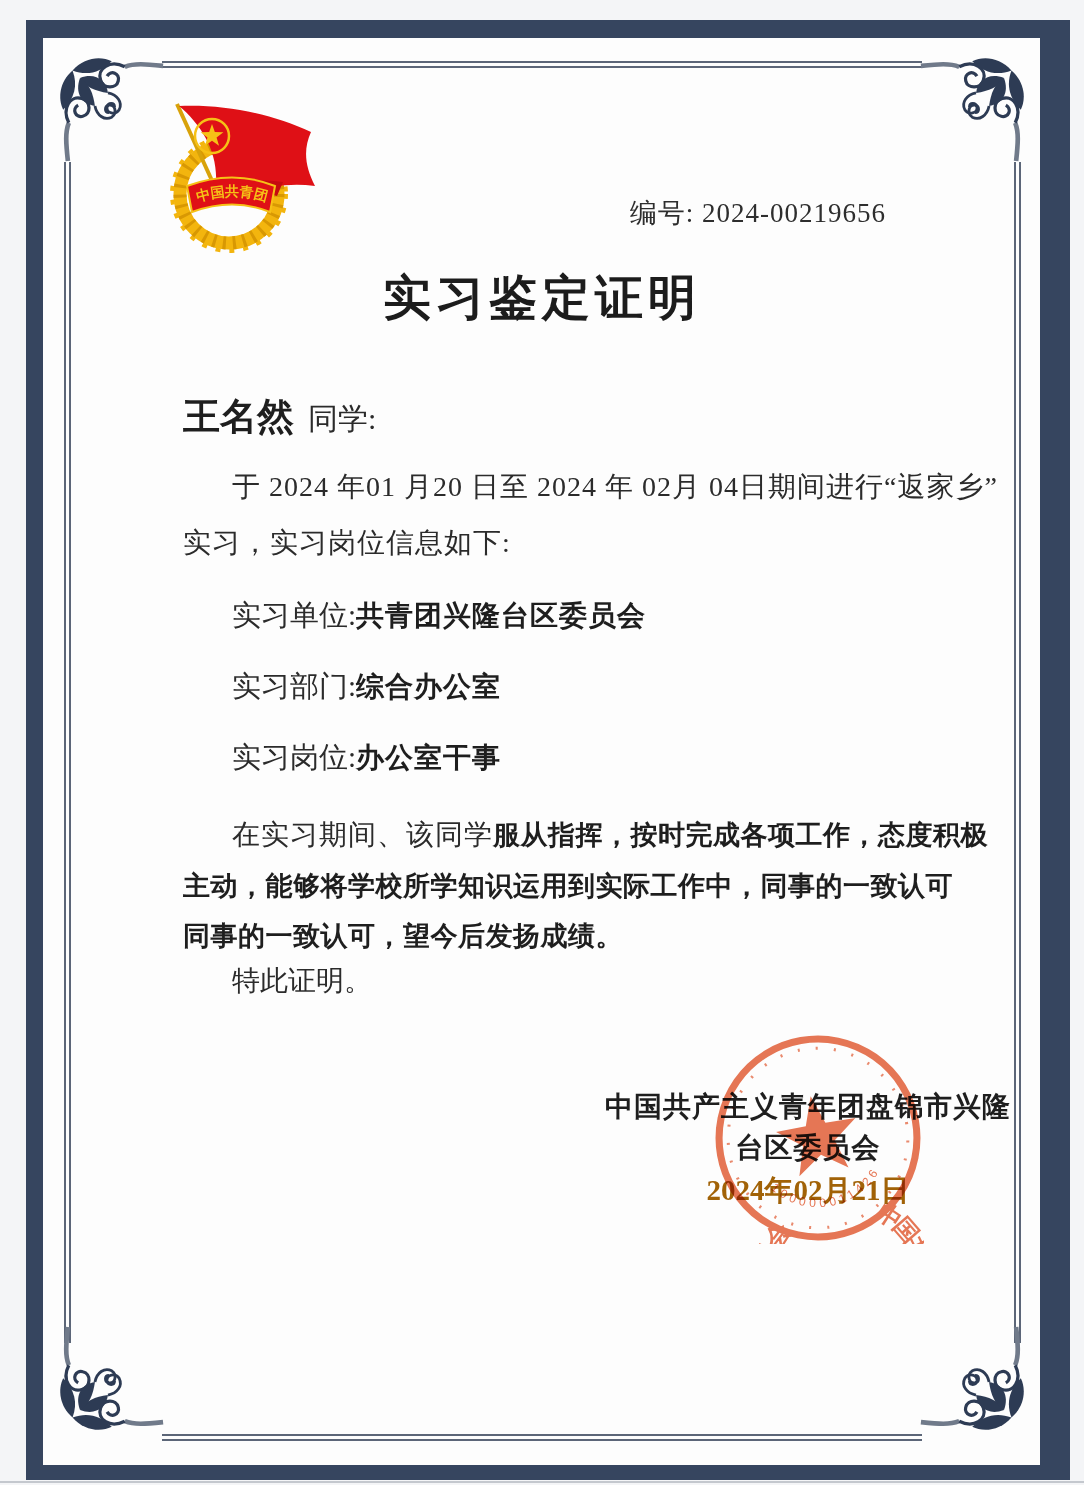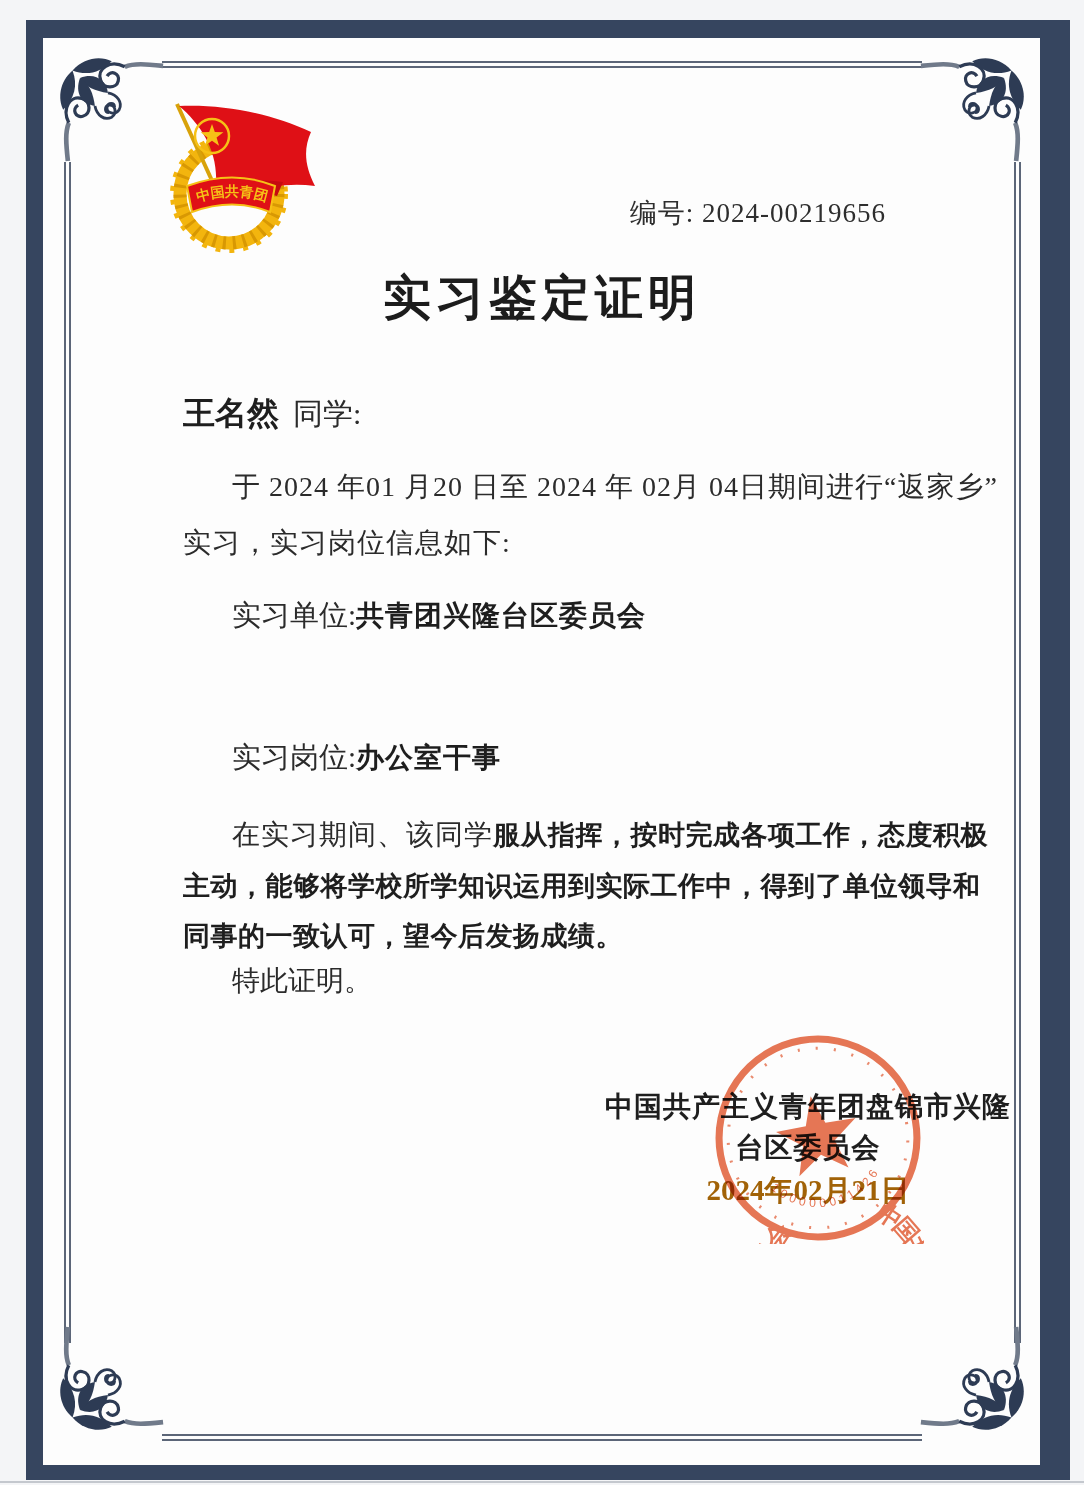--- a/index.html
+++ b/index.html
@@ -38,21 +38,21 @@
   .corner.br{left:920px;top:1326px;transform:scale(-1,-1);}
 
   .abs{position:absolute;white-space:nowrap;}
   .serif{font-family:"Liberation Serif","DejaVu Serif",serif;color:#2b2b2b;}
   .hei{font-family:"Liberation Sans","DejaVu Sans",sans-serif;font-weight:bold;color:#1e1e1e;}
 
   .serial{top:152px;right:198px;font-size:27px;letter-spacing:1px;color:#2e2e2e;margin-top:43px;}
   .title{top:266px;left:0;width:100%;text-align:center;font-size:48px;font-weight:bold;
          letter-spacing:5px;color:#1c1c1c;}
   .salutation{left:183px;top:392px;font-size:30px;}
-  .salutation .name{font-size:32px;margin-right:14px;margin-top:30px;}
+  .salutation .name{font-size:37px;margin-right:14px;margin-top:30px;}
   .body-line{font-size:28px;letter-spacing:1px;}
   .bold-seg{font-size:27px;letter-spacing:0.5px;}
   .intro1{left:232px;top:468px;}
   .intro2{left:183px;top:524px;}
   .info1{left:232px;top:596px;}
   .info2{left:232px;top:667px;}
   .info3{left:232px;top:738px;}
   .info-label{font-size:29px;font-family:Liberation Serif, serif;}
   .info-value{font-size:28px;letter-spacing:1px;}
   .eval1{left:232px;top:816px;}
@@ -134,28 +134,31 @@
   <div class="abs salutation">
     <span class="hei name">王名然</span><span class="serif" style="font-size:30px">同学:</span>
   </div>
 
   <div class="abs serif body-line intro1">于 2024 年01 月20 日至 2024 年 02月 04日期间进行“返家乡”</div>
   <div class="abs serif body-line intro2">实习，实习岗位信息如下:</div>
 
   <div class="abs info1">
     <span class="serif info-label">实习单位:</span><span class="hei info-value">共青团兴隆台区委员会</span>
   </div>
+  <div class="abs info2">
+    <span class="serif info-label">实习部门:</span><span class="hei info-value">综合办公室</span>
+  </div>
   <div class="abs info3">
     <span class="serif info-label">实习岗位:</span><span class="hei info-value">办公室干事</span>
   </div>
 
   <div class="abs eval1">
     <span class="serif body-line">在实习期间、该同学</span><span class="hei bold-seg">服从指挥，按时完成各项工作，态度积极</span>
   </div>
-  <div class="abs hei bold-seg eval2">主动，能够将学校所学知识运用到实际工作中，得到了单位领导和</div>
+  <div class="abs hei bold-seg eval2">主动，能够将学校所学知识运用到实际工作中，同事的一致认可</div>
   <div class="abs hei bold-seg eval3">同事的一致认可，望今后发扬成绩。</div>
   <div class="abs serif closing">特此证明。</div>
 
   <div class="abs signature">
     <div class="hei org">中国共产主义青年团盘锦市兴隆</div>
     <div class="hei org">台区委员会</div>
     <div class="date">2024年02月21日</div>
   </div>
 
   <svg class="abs stamp" viewBox="0 0 210 210">

